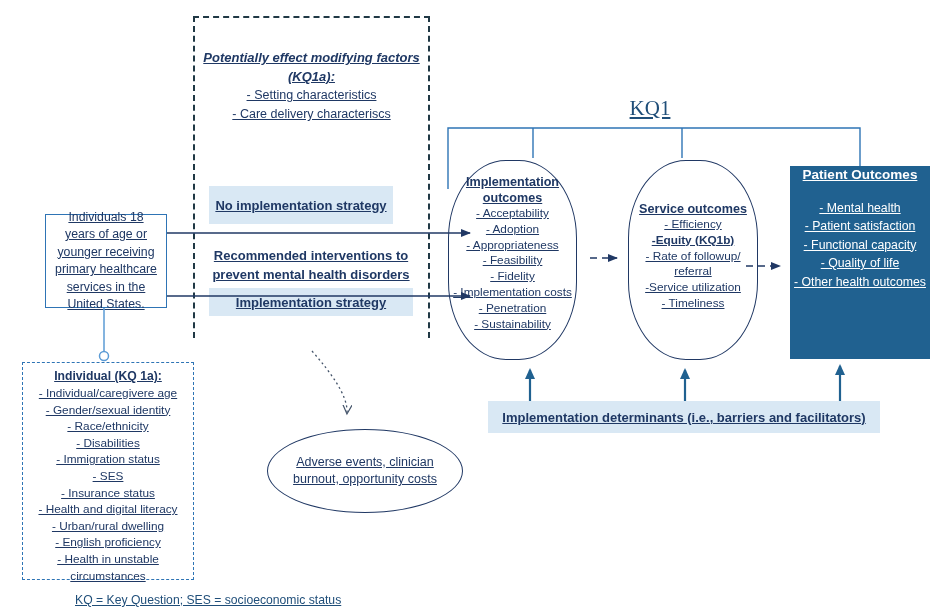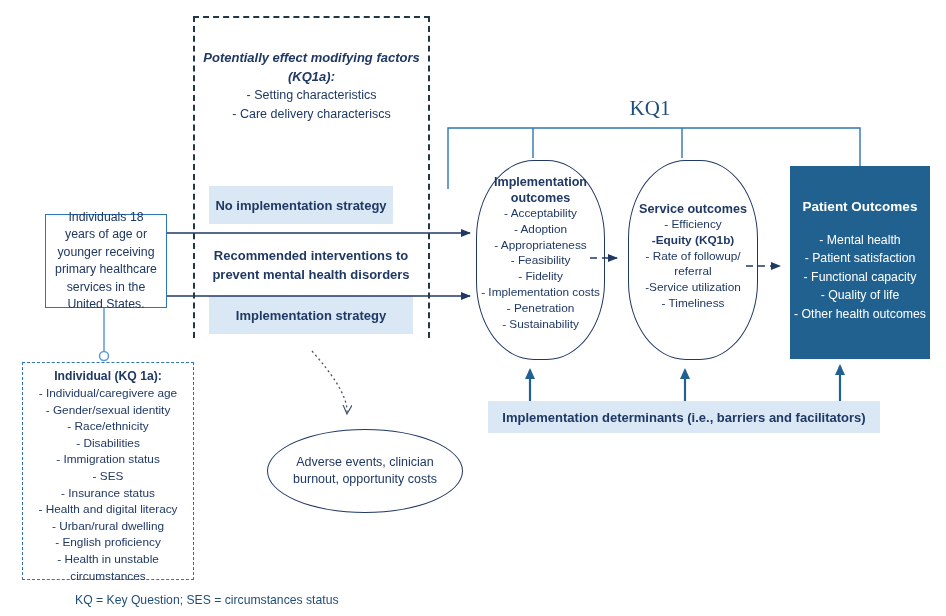--- a/index.html
+++ b/index.html
@@ -1,36 +1,36 @@
 <!DOCTYPE html>
 <html><head>
 <meta charset="utf-8">
 <style>
   html,body{margin:0;padding:0;background:#fff;}
   #frame{
     position:relative;width:946px;height:616px;background:#ffffff;
     font-family:"Liberation Sans",sans-serif;color:#1F3864;overflow:hidden;
   }
-  .abs{position:absolute;box-sizing:border-box;}
+  .abs{position:absolute;box-sizing:border-box;text-decoration:underline;}
   .center{text-align:center;}
 
   
   .dashed-top{
     left:193px;top:16px;width:237px;height:322px;
     border:2px dashed #203845;border-bottom:none;
   }
   .pem-title{margin:30px 8px 0 8px;font-size:13px;line-height:19px;font-weight:bold;font-style:italic;}
   .pem-items{margin:0 8px;font-size:12.5px;line-height:19px;}
 
   .bar{
     background:#D9E8F4;display:flex;align-items:center;justify-content:center;
     font-weight:bold;font-size:13px;color:#1F3864;
   }
   .bar-no-impl{left:209px;top:186px;width:184px;height:38px;}
-  .bar-impl{left:209px;top:296px;width:204px;height:38px;}
+  .bar-impl{left:209px;top:288px;width:204px;height:28px;}
   .recommended{left:207px;top:246px;width:208px;height:58px;font-weight:bold;font-size:13px;line-height:19px;}
 
   
   .pop-box{
     left:45px;top:214px;width:122px;height:94px;
     border:1.6px solid #2E74B5;display:flex;align-items:center;justify-content:center;
     font-size:12.3px;line-height:17.5px;padding:8px;
   }
 
   
@@ -47,28 +47,28 @@
     border-radius:50%;display:flex;align-items:center;justify-content:center;
     font-size:12.5px;line-height:17px;padding:0 14px;
   }
 
   
   .round-box{
     border:1.5px solid #203864;border-radius:58px / 78px;background:#fff;
     font-size:11.8px;line-height:15.8px;
   }
   .round-title{font-weight:bold;font-size:12.6px;line-height:16px;}
-  .impl-box{left:476px;top:160px;width:129px;height:200px;padding-top:13px;}
+  .impl-box{left:448px;top:160px;width:129px;height:200px;padding-top:13px;}
   .svc-box{left:628px;top:160px;width:130px;height:200px;padding-top:40px;}
   .svc-box .item.bold{font-weight:bold;}
 
   
   .patient-box{
     left:790px;top:166px;width:140px;height:193px;background:#206190;color:#ffffff;
-    padding-top:32px;font-size:12.3px;line-height:18.5px;
+    font-size:12.3px;line-height:18.5px;
   }
   .patient-title{font-weight:bold;font-size:13.5px;margin-bottom:14px;}
 
   
   .det-bar{left:488px;top:401px;width:392px;height:32px;font-size:13px;}
 
   .kq1{left:618px;top:96px;width:64px;font-family:"Liberation Serif",serif;
        font-size:21px;color:#1F4E79;text-align:center;}
 
   .footnote{left:75px;top:593px;font-size:12.2px;color:#1F4E79;}
@@ -146,21 +146,21 @@
       <div class="item">- Mental health</div>
       <div class="item">- Patient satisfaction</div>
       <div class="item">- Functional capacity</div>
       <div class="item">- Quality of life</div>
       <div class="item">- Other health outcomes</div>
     </div>
   </div>
 
   <div class="abs bar det-bar">Implementation determinants (i.e., barriers and facilitators)</div>
 
-  <div class="abs footnote">KQ = Key Question; SES = circumstances status</div>
+  <div class="abs footnote">KQ = Key Question; SES = socioeconomic status</div>
 
   <svg class="overlay" width="946" height="616" viewBox="0 0 946 616">
     <defs>
       <marker id="navyArrow" markerWidth="11" markerHeight="9" refX="9" refY="4" orient="auto" markerUnits="userSpaceOnUse">
         <path d="M0,0 L10,4 L0,8 Z" fill="#203864"></path>
       </marker>
       <marker id="steelArrow" markerWidth="12" markerHeight="11" refX="9" refY="5" orient="auto" markerUnits="userSpaceOnUse">
         <path d="M0,0 L11,5 L0,10 Z" fill="#206190"></path>
       </marker>
       <marker id="openArrow" markerWidth="12" markerHeight="12" refX="8" refY="4.5" orient="auto" markerUnits="userSpaceOnUse">

